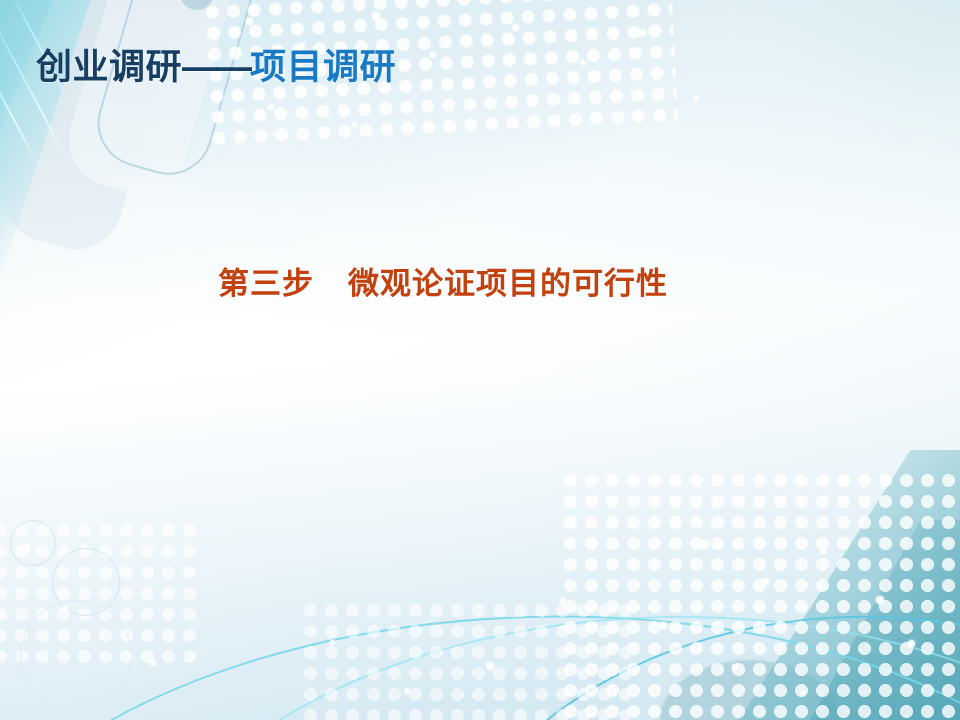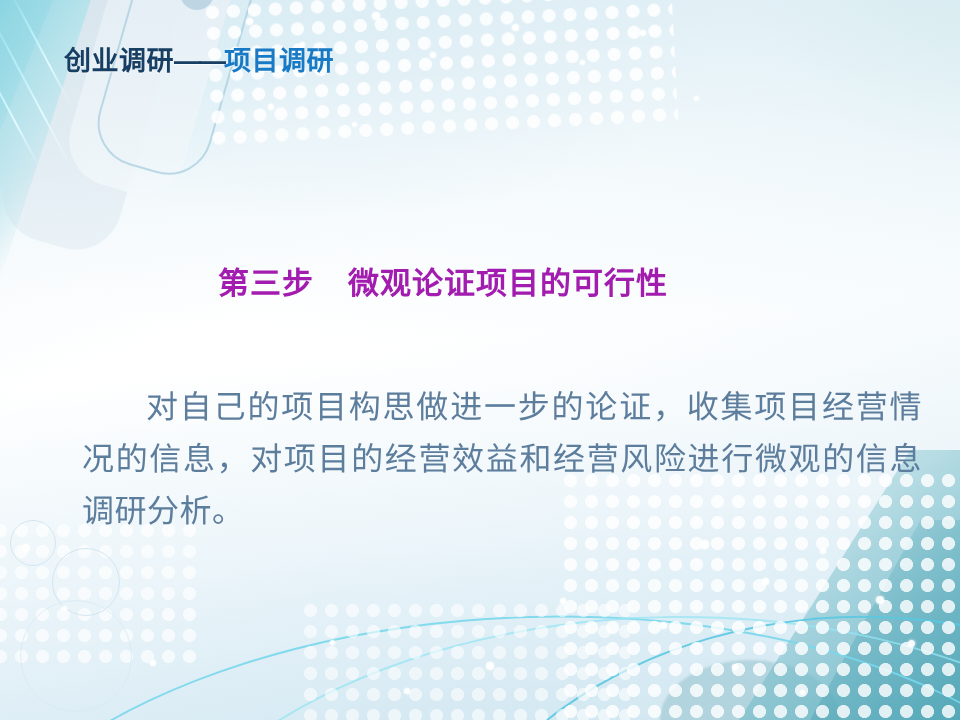--- a/index.html
+++ b/index.html
@@ -172,25 +172,25 @@
   }
   .ring1 { left: 10px;  top: 520px; width: 44px;  height: 44px; }
   .ring2 { left: 52px;  top: 548px; width: 66px;  height: 66px; }
   .ring3 { left: 20px;  top: 600px; width: 110px; height: 110px; border-color: rgba(214,232,242,0.7); }
 
   
   .content { position: absolute; inset: 0; }
 
   .slide-title {
     position: absolute;
-    left: 64px;
+    left: 36px;
     top: 46px;
     font-family: "Liberation Sans", "DejaVu Sans", sans-serif;
     font-weight: 700;
-    font-size: 27px;
+    font-size: 36px;
     letter-spacing: 0.5px;
     line-height: 1.15;
     white-space: nowrap;
     text-shadow: 0 1px 0 rgba(255,255,255,0.65);
     text-align: center;
   }
   .title-main { color: #173f63; }
   .title-dash { color: #173f63; letter-spacing: -2px; }
   .title-accent { color: #1879c4; }
 
@@ -205,21 +205,21 @@
     white-space: nowrap;
     text-shadow: 1px 1px 0 rgba(255,255,255,0.55);
   }
 
   .step-heading {
     position: absolute;
     left: 218px;
     top: 258px;
     font-size: 31px;
     font-weight: 700;
-    color: #a21caf;
+    color: #c2410c;
     letter-spacing: 1px;
     white-space: nowrap;
   }
   .step-heading .gap { display: inline-block; width: 34px; }
 
   .body-text {
     position: absolute;
     left: 82px;
     top: 382px;
     width: 840px;
@@ -304,16 +304,15 @@
 
     <div class="slide-title">
       <span class="title-main">创业调研</span><span class="title-dash">——</span><span class="title-accent">项目调研</span>
     </div>
 
 
     <div class="step-heading">
       <span>第三步</span><span class="gap"></span><span>微观论证项目的可行性</span>
     </div>
 
-    <div class="body-text">对自己的项目构思做进一步的论证，收集项目经营情况的信息，对项目的经营效益和经营风险进行微观的信息调研分析。</div>
 
   </div>
 </div>
 
 </body></html>

